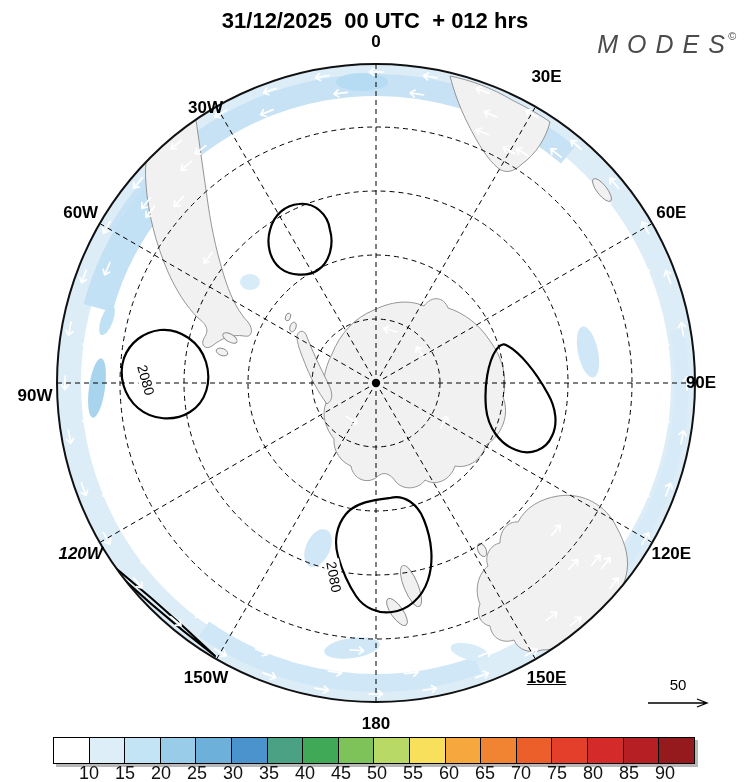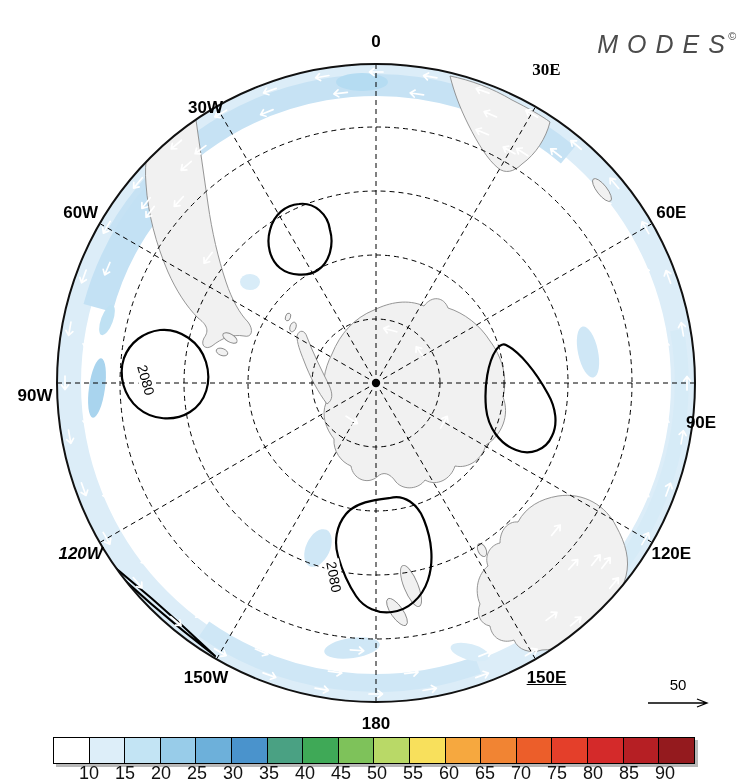--- a/index.html
+++ b/index.html
@@ -27,20 +27,21 @@
   .cbtick{position:absolute;top:763px;width:44px;text-align:center;font-size:18px;
           color:#111;transform:translateX(-50%);}
   .scale-label{position:absolute;left:655px;top:676px;width:46px;text-align:center;
                font-size:15px;color:#000;}
 </style>
 </head>
 <body>
 
 <div id="page">
 
+  <div class="title">31/12/2025  00 UTC  + 012 hrs</div>
 
   <div class="brand"><span>MODES</span><span class="mark">©</span></div>
 
   <svg id="map-svg" width="750" height="782" viewBox="0 0 750 782">
     <defs>
       <clipPath id="mapclip">
           <circle cx="376" cy="383" r="319"></circle>
         </clipPath>
     </defs>
 
@@ -237,23 +238,23 @@
       <div class="cbcell" style="background: rgb(248, 224, 92);"></div>
       <div class="cbcell" style="background: rgb(246, 168, 63);"></div>
       <div class="cbcell" style="background: rgb(241, 132, 51);"></div>
       <div class="cbcell" style="background: rgb(236, 94, 42);"></div>
       <div class="cbcell" style="background: rgb(228, 63, 42);"></div>
       <div class="cbcell" style="background: rgb(212, 42, 42);"></div>
       <div class="cbcell" style="background: rgb(182, 31, 36);"></div>
       <div class="cbcell" style="background: rgb(148, 26, 30);"></div>
     </div>
 <div class="meridian-label" style="left: 376px; top: 42px;">0</div>
-    <div class="meridian-label" style="left: 546.5px; top: 70px; font-family: Liberation Serif, serif;">30E</div>
+    <div class="meridian-label" style="left: 546.5px; top: 77px;">30E</div>
     <div class="meridian-label" style="left: 671.315px; top: 212.5px;">60E</div>
-    <div class="meridian-label" style="left: 701px; top: 383px; margin-top: 40px;">90E</div>
+    <div class="meridian-label" style="left: 701px; top: 383px;">90E</div>
     <div class="meridian-label" style="left: 671.315px; top: 553.5px;">120E</div>
     <div class="meridian-label" style="left: 546.5px; top: 678.315px; text-decoration: underline;">150E</div>
     <div class="meridian-label" style="left: 376px; top: 724px;">180</div>
     <div class="meridian-label" style="left: 206px; top: 678.315px;">150W</div>
     <div class="meridian-label" style="left: 80.6853px; top: 553.5px; font-style: italic;">120W</div>
     <div class="meridian-label" style="left: 35px; top: 396px;">90W</div>
     <div class="meridian-label" style="left: 80.6853px; top: 212.5px;">60W</div>
     <div class="meridian-label" style="left: 205.5px; top: 87.6853px; margin-top: 20px;">30W</div>
     <div class="cbtick" style="left: 89px;">10</div>
     <div class="cbtick" style="left: 125px;">15</div>

